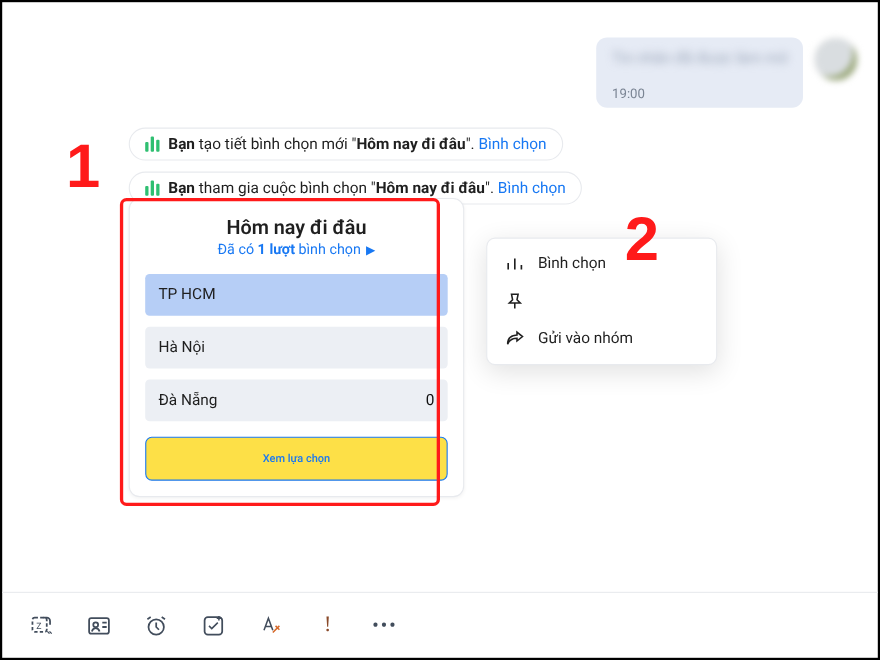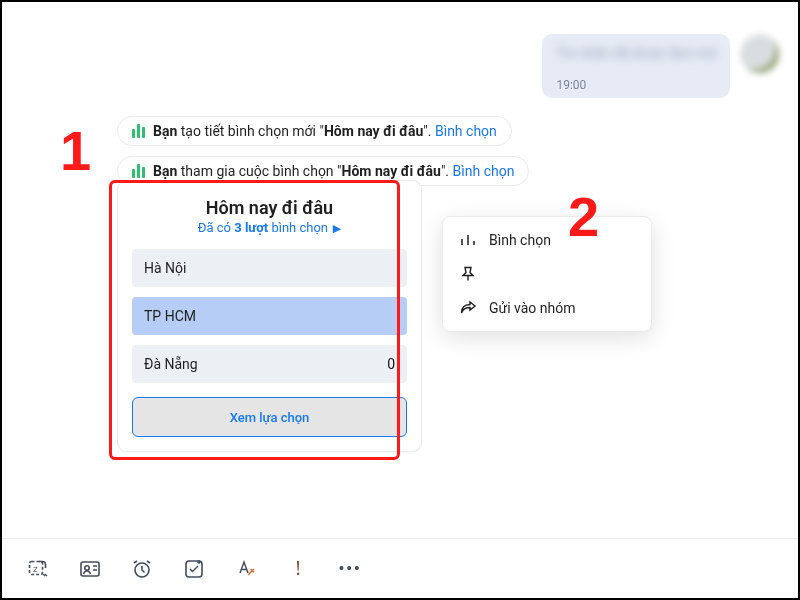--- a/index.html
+++ b/index.html
@@ -26,21 +26,21 @@
 .poll-wrap { position: absolute; left: 115px; top: 178px; width: 305px; }
 .poll-card { background: #fff; border: 1px solid #e8eaee; border-radius: 10px; padding: 16px 14px 14px 14px; box-shadow: 0 1px 3px rgba(0,0,0,0.04); }
 .poll-title { text-align: center; font-size: 18px; font-weight: 600; color: #1f1f1f; margin-bottom: 2px; }
 .poll-sub { text-align: center; font-size: 13px; color: #1878f3; margin-bottom: 14px; cursor: pointer; }
 .poll-sub b { font-weight: 700; }
 .poll-sub .caret { font-size: 11px; margin-left: 2px; }
 .poll-opt { position: relative; background: #eceff4; border-radius: 4px; height: 38px; display: flex; align-items: center; justify-content: space-between; padding: 0 12px; font-size: 14px; color: #1f1f1f; margin-bottom: 10px; cursor: pointer; overflow: hidden; }
 .poll-opt.selected { background: #b6cef6; }
 .poll-opt .count { color: #111; font-size: 14px; z-index: 1; }
 .poll-opt .label { z-index: 1; }
-.poll-btn { width: 100%; height: 40px; border: 1.5px solid #1878f3; border-radius: 6px; background: #e5e5e5; color: #1878f3; font-size: 13px; font-weight: 500; cursor: pointer; margin-top: 4px; }
+.poll-btn { width: 100%; height: 40px; border: 1.5px solid #1878f3; border-radius: 6px; background: #fde047; color: #1878f3; font-size: 10px; font-weight: 500; cursor: pointer; margin-top: 4px; }
 
 
 .ctx-menu { position: absolute; left: 440px; top: 214px; background: #fff; border: 1px solid #e8eaee; border-radius: 8px; box-shadow: 0 6px 24px rgba(0,0,0,0.12); padding: 6px 0; min-width: 210px; }
 .ctx-item { display: flex; align-items: center; gap: 12px; padding: 8px 16px; font-size: 14px; color: #1f1f1f; cursor: pointer; }
 .ctx-icon { width: 18px; height: 18px; display: inline-flex; align-items: center; justify-content: center; color: #1f1f1f; flex-shrink: 0; }
 
 
 .ann-1 { position: absolute; left: 58px; top: 116px; color: #ff1a1a; font-size: 56px; font-weight: 600; font-family: Arial; pointer-events: none; }
 .ann-2 { position: absolute; left: 566px; top: 182px; color: #ff1a1a; font-size: 56px; font-weight: 600; font-family: Arial; pointer-events: none; }
 .ann-box { position: absolute; left: 107px; top: 178px; width: 291px; height: 280px; border: 3px solid #ff1a1a; border-radius: 6px; pointer-events: none; }
@@ -95,28 +95,28 @@
           </span>
         <span><b>Bạn</b><span> tham gia cuộc bình chọn </span><span>"</span><b>Hôm nay đi đâu</b><span>". </span><span class="link-blue">Bình chọn</span></span>
       </div>
     </div>
   </div>
 
   <div class="poll-wrap">
     <div class="poll-card">
       <div class="poll-title">Hôm nay đi đâu</div>
       <div class="poll-sub">
-        <span>Đã có </span><b>3 lượt</b><span> bình chọn</span><span class="caret"> ▶</span>
+        <span>Đã có </span><b>1 lượt</b><span> bình chọn</span><span class="caret"> ▶</span>
+      </div>
+      <div class="poll-opt selected">
+        <span class="label">TP HCM</span>
+        <span class="count"></span>
       </div>
       <div class="poll-opt">
         <span class="label">Hà Nội</span>
-        <span class="count"></span>
-      </div>
-      <div class="poll-opt selected">
-        <span class="label">TP HCM</span>
         <span class="count"></span>
       </div>
       <div class="poll-opt">
         <span class="label">Đà Nẵng</span>
         <span class="count">0</span>
       </div>
       <button class="poll-btn">Xem lựa chọn</button>
     </div>
   </div>
 

